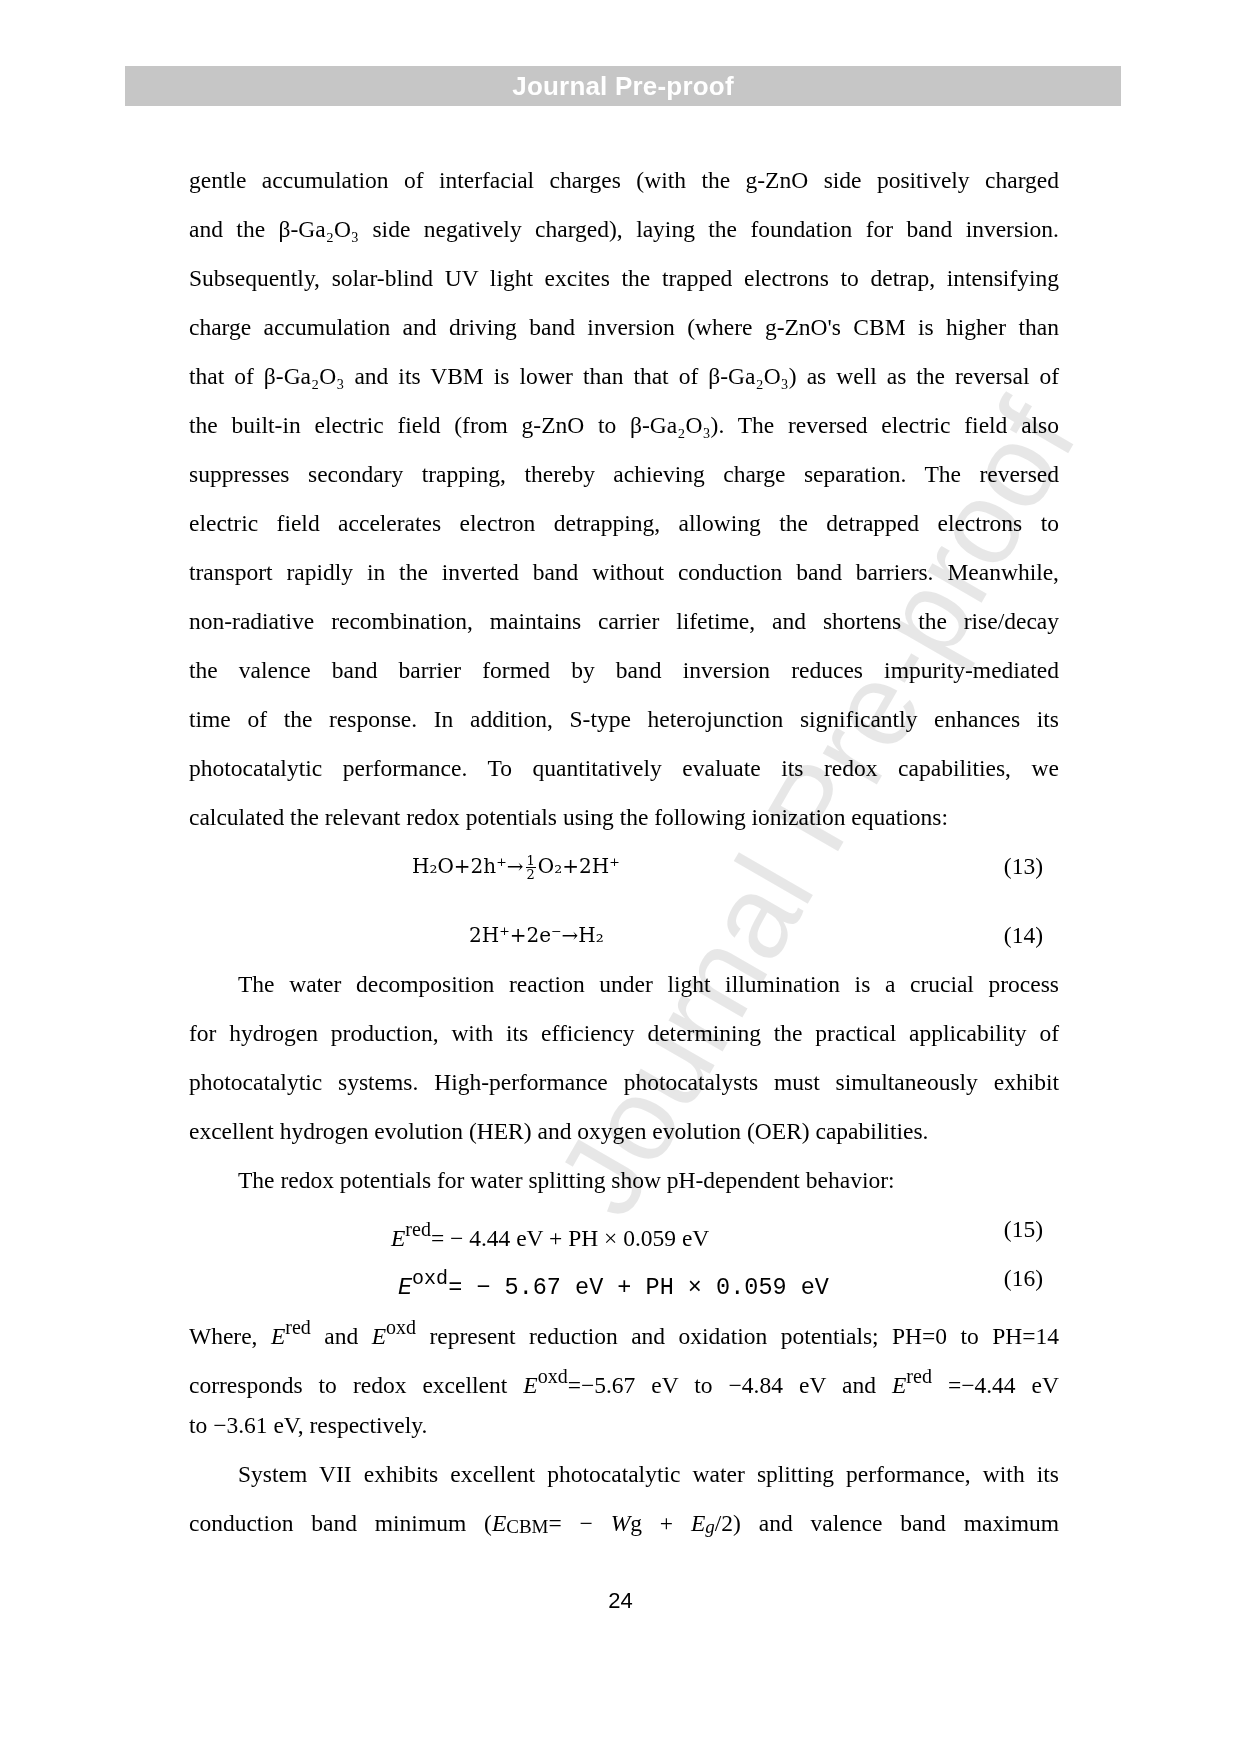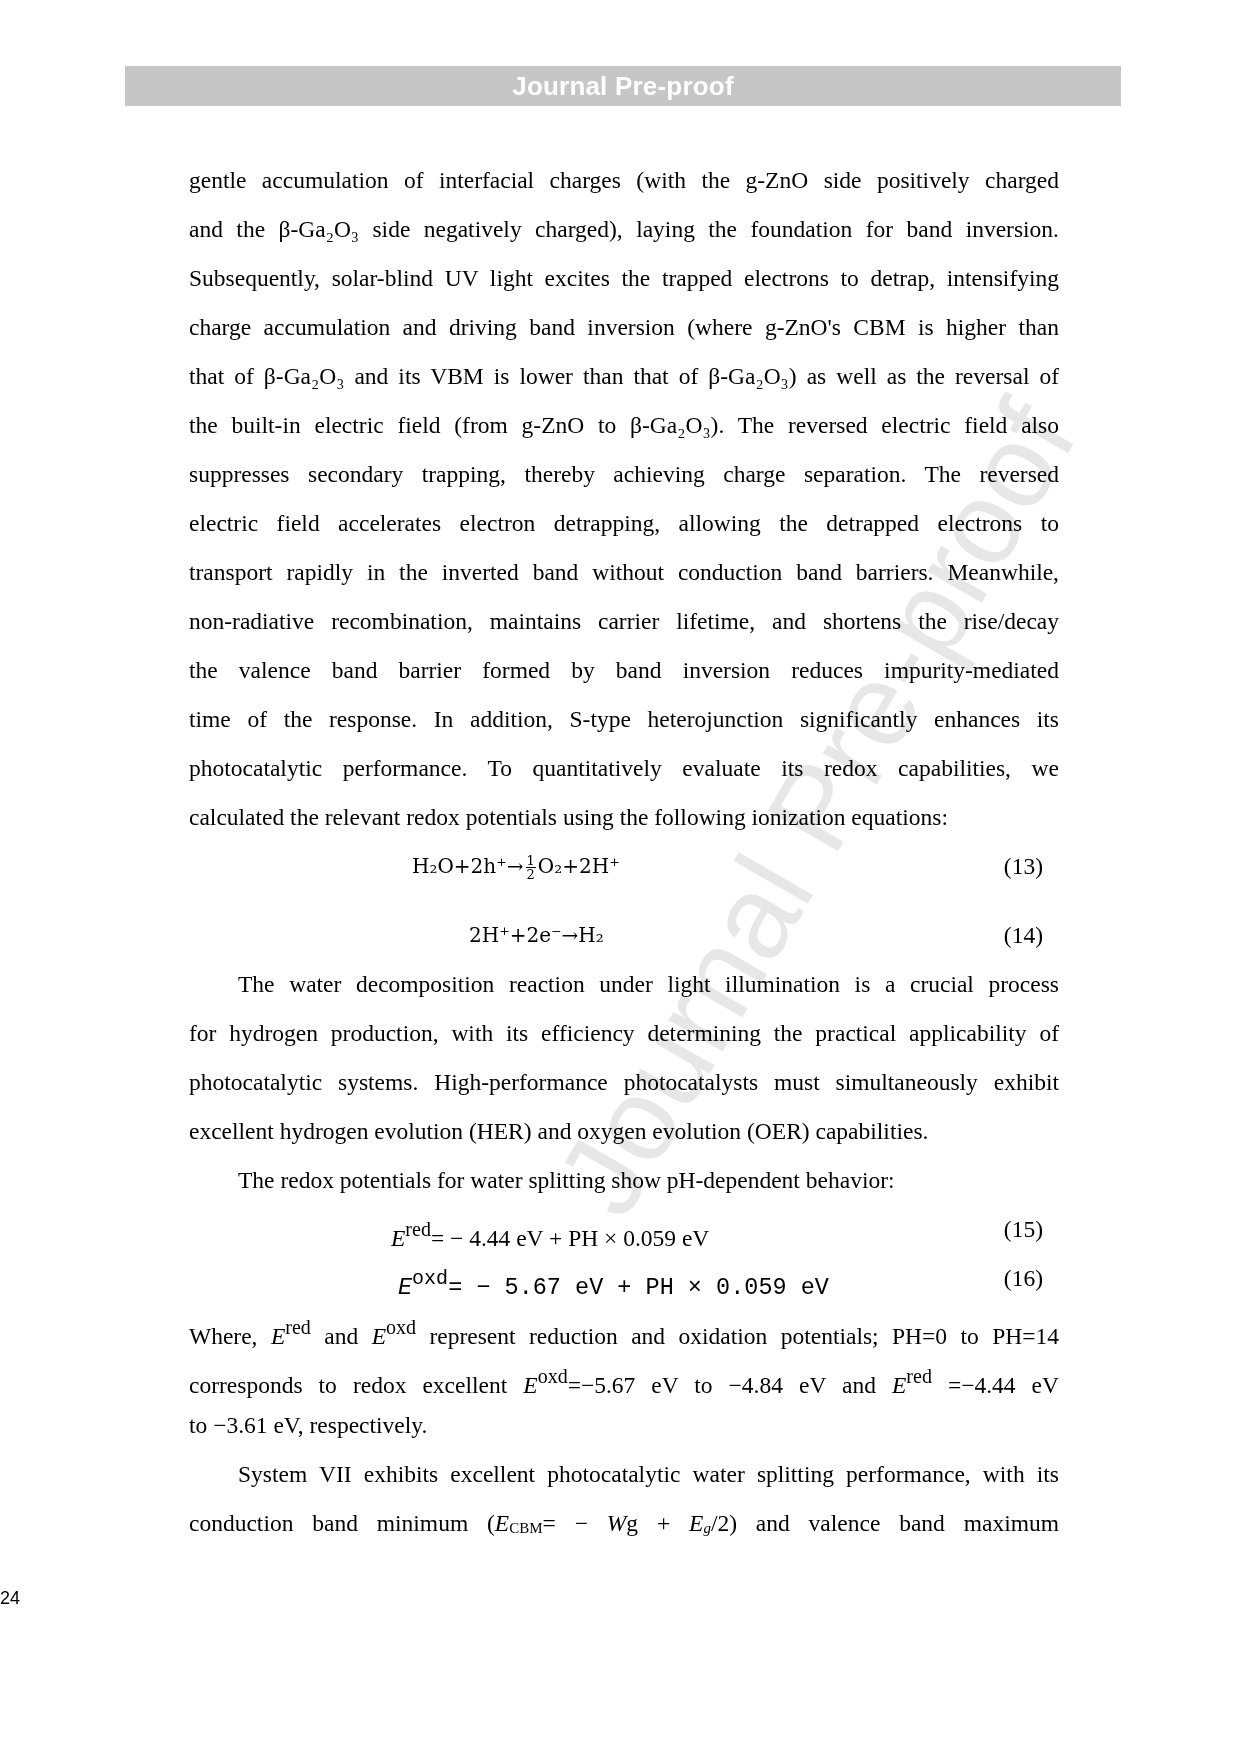--- a/index.html
+++ b/index.html
@@ -4,30 +4,30 @@
 <style>
   html, body { margin:0; padding:0; background:#ffffff; }
   body { width:1241px; height:1754px; position:relative; overflow:hidden; font-family:"Liberation Serif", serif; color:#000; }
   .header-bar { position:absolute; left:125px; top:66px; width:996px; height:40px; background:#c6c6c6; display:flex; align-items:center; justify-content:center; }
   .header-bar span { color:#ffffff; font-family:"Liberation Sans", sans-serif; font-weight:bold; font-size:26px; letter-spacing:0.2px; }
   .watermark { position:absolute; left:360px; top:740px; font-family:"Liberation Sans", sans-serif; font-size:118px; color:#000; opacity:0.09; transform:rotate(-60deg); transform-origin:center; white-space:nowrap; pointer-events:none; }
   .content { position:absolute; left:189px; top:156px; width:870px; }
   .line { font-size:23.5px; height:49px; line-height:49px; text-align:justify; text-align-last:justify; white-space:nowrap; }
   .line.last { text-align-last:left; }
   .line.indent { padding-left:49px; }
-  .sub { font-size:15px; vertical-align:-2px;font-family:Liberation Serif, serif; }
+  .sub { font-size:19px; vertical-align:-2px;font-family:Liberation Serif, serif; }
   .sup { font-size:20px; vertical-align:10px; }
   .eq { position:relative; height:49px; line-height:49px; font-size:23.5px; }
   .eq .expr { position:absolute; top:0; font-family:"DejaVu Serif", serif; font-size:20px; white-space:nowrap; }
   .eq .num { position:absolute; right:16px; top:0; }
   .frac { display:inline-block; vertical-align:middle; text-align:center; font-size:13px; line-height:13px; margin:0 2px; }
   .frac .n { display:block; border-bottom:1px solid #000; padding:0 1px; }
   .frac .d { display:block; }
   .ital { font-style:italic; }
-  .page-number { position:absolute; left:0; width:1241px; top:1588px; font-family:"Liberation Sans", sans-serif; font-size:18px; }
+  .page-number { position:absolute; left:0; width:1241px; top:1588px; text-align:center; font-family:"Liberation Sans", sans-serif; font-size:22px; }
 </style>
 </head>
 <body>
 
 <div class="header-bar">
   <span>Journal Pre-proof</span>
 </div>
 
 <div class="watermark">Journal Pre-proof</div>
 

